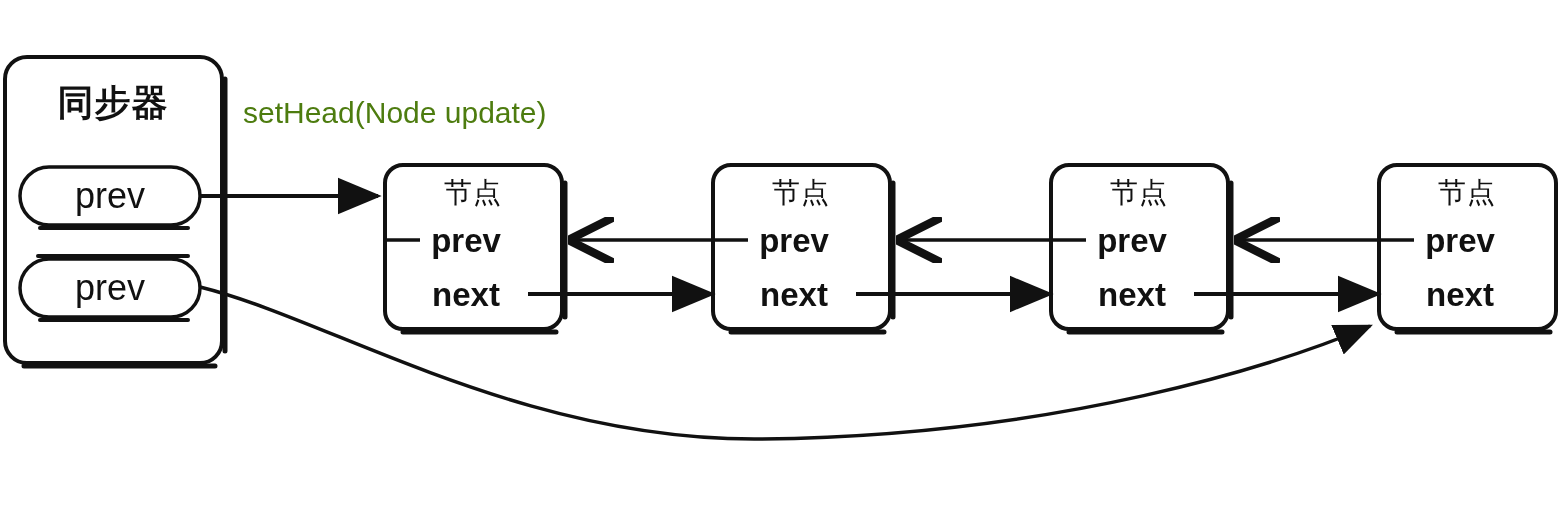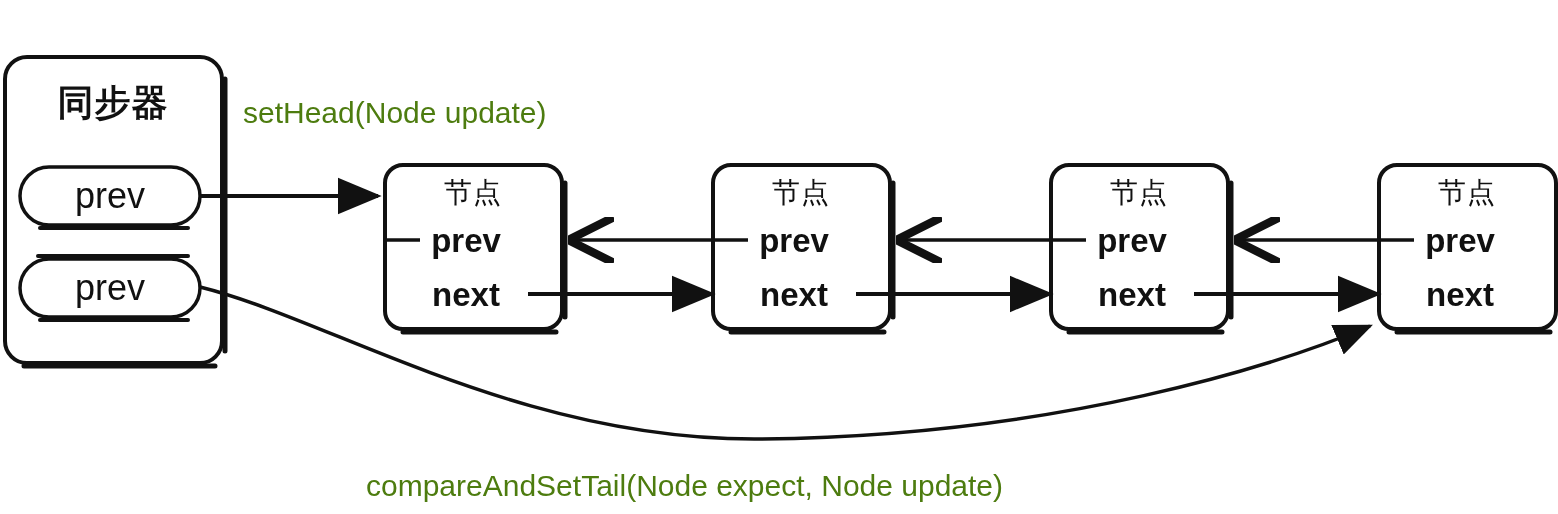--- a/index.html
+++ b/index.html
@@ -139,15 +139,14 @@
   <div class="node-title center-x" style="left:1139px; top:160px;">节点</div>
   <div class="node-field center-x" style="left:1132px; top:205px;">prev</div>
   <div class="node-field center-x" style="left:1132px; top:259px;">next</div>
 
   <div class="node-title center-x" style="left:1467px; top:160px;">节点</div>
   <div class="node-field center-x" style="left:1460px; top:205px;">prev</div>
   <div class="node-field center-x" style="left:1460px; top:259px;">next</div>
 
   <div class="edge-label" style="left:243px; top:79px;">setHead(Node update)</div>
 
-  <div class="edge-label" style="left:366px; top:452px;">compareAndSetTail(Node expect, Node update)</div>
 
 </div>
 
 </body></html>

